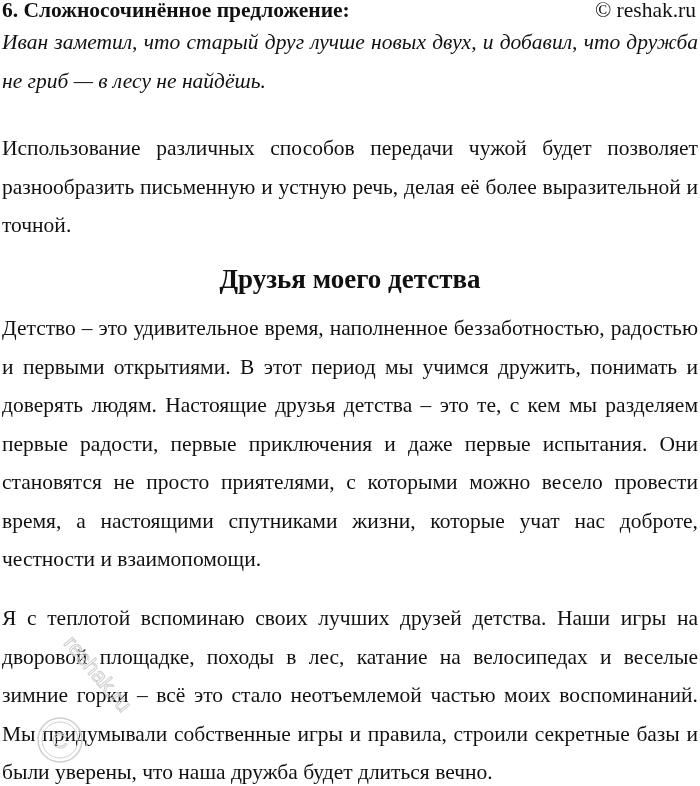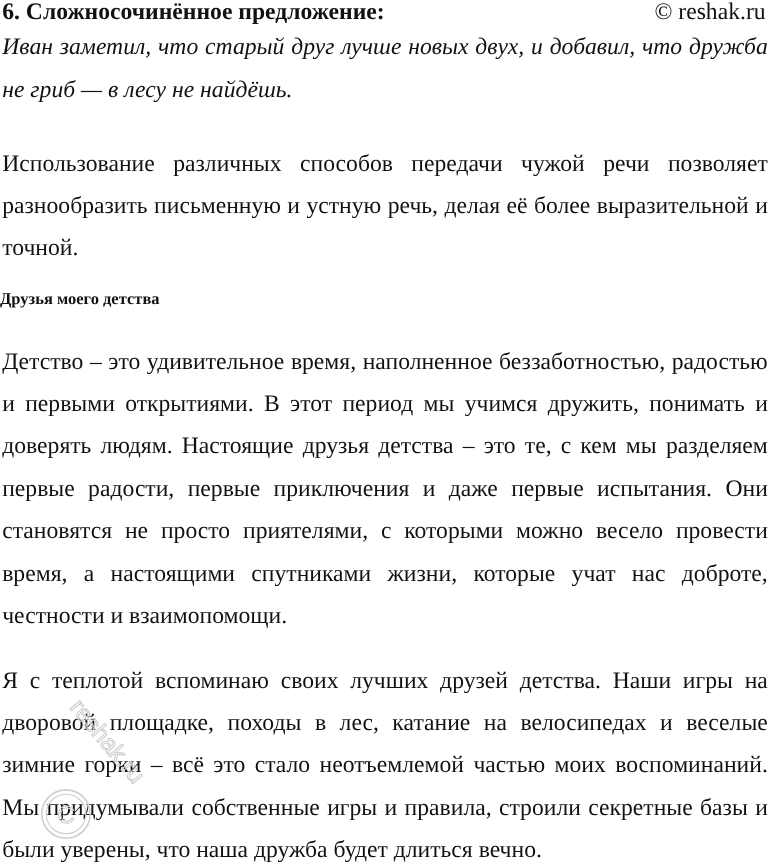--- a/index.html
+++ b/index.html
@@ -48,23 +48,23 @@
       text-align-last: left;
       font-family: Liberation Serif, serif;
     }
     .italic {
       font-style: italic;
     }
     .heading {
       position: absolute;
       left: 0;
       width: 700px;
-      text-align: left;
+      text-align: center;
       font-weight: bold;
-      font-size: 15px;
+      font-size: 27px;
     }
     .watermark {
       position: absolute;
       left: 22px;
       top: 622px;
       width: 120px;
       height: 150px;
       pointer-events: none;
     }
   </style>
@@ -73,21 +73,21 @@
 
 <div class="page">
 
   <div class="header">
     <span class="title">6. Сложносочинённое предложение:</span>
     <span class="copyright">© reshak.ru</span>
   </div>
 
   <p class="block italic" style="top:23px; margin:0;">Иван заметил, что старый друг лучше новых двух, и добавил, что дружба не гриб — в лесу не найдёшь.</p>
 
-  <p class="block" style="top:129px; margin:0;">Использование различных способов передачи чужой речи позволяет разнообразить письменную и устную речь, делая её более выразительной и точной.</p>
+  <p class="block" style="top:129px; margin:0;">Использование различных способов передачи чужой будет позволяет разнообразить письменную и устную речь, делая её более выразительной и точной.</p>
 
   <div class="heading" style="top:264px;">Друзья моего детства</div>
 
   <p class="block" style="top:309px; margin:0;">Детство – это удивительное время, наполненное беззаботностью, радостью и первыми открытиями. В этот период мы учимся дружить, понимать и доверять людям. Настоящие друзья детства – это те, с кем мы разделяем первые радости, первые приключения и даже первые испытания. Они становятся не просто приятелями, с которыми можно весело провести время, а настоящими спутниками жизни, которые учат нас доброте, честности и взаимопомощи.</p>
 
   <p class="block" style="top:599px; margin:0;">Я с теплотой вспоминаю своих лучших друзей детства. Наши игры на дворовой площадке, походы в лес, катание на велосипедах и веселые зимние горки – всё это стало неотъемлемой частью моих воспоминаний. Мы придумывали собственные игры и правила, строили секретные базы и были уверены, что наша дружба будет длиться вечно.</p>
 
   <svg class="watermark" viewBox="0 0 120 150">
     <defs>
       <path id="wm-arc" d="M 20 95 A 45 45 0 0 1 100 40"></path>

